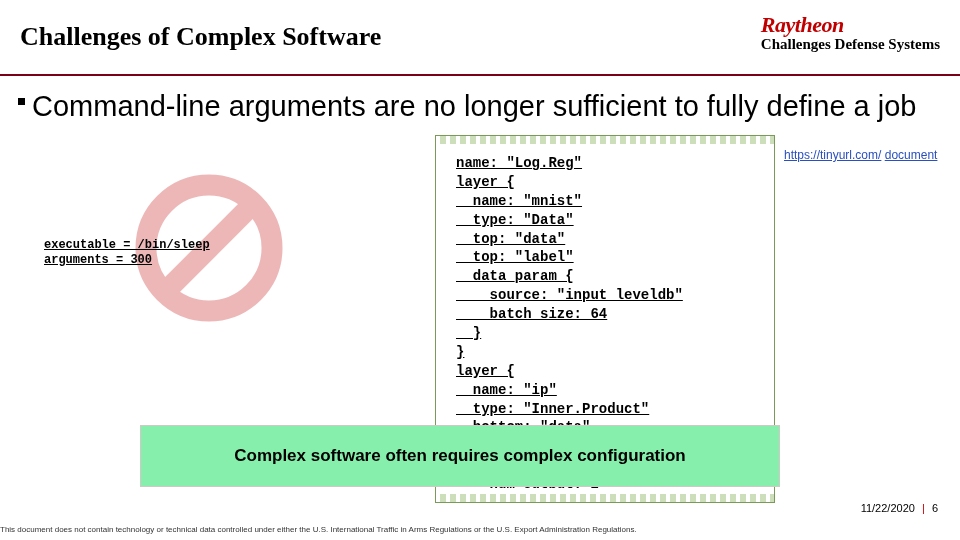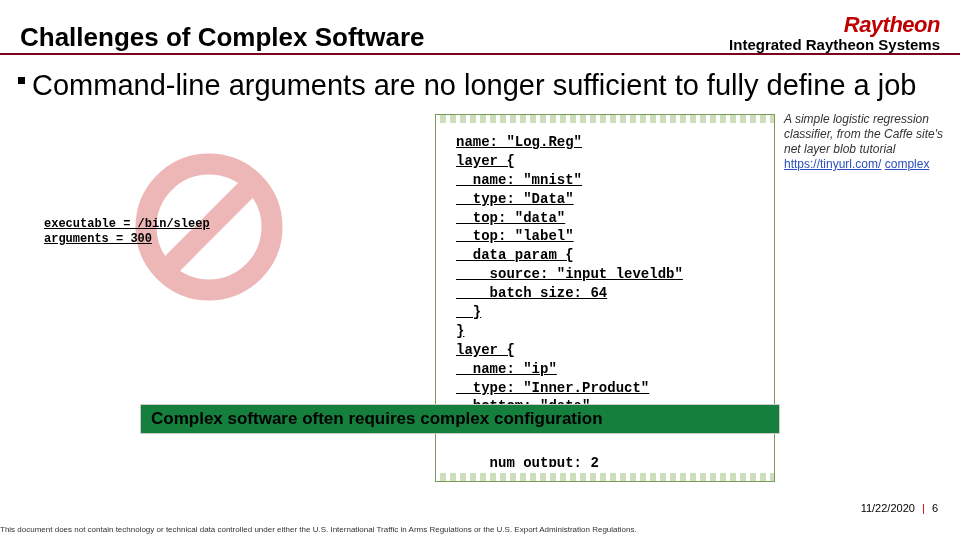--- a/index.html
+++ b/index.html
@@ -6,32 +6,33 @@
   body {
     width: 960px;
     height: 540px;
     font-family: Arial, Helvetica, sans-serif;
     background: #fff;
     position: relative;
     overflow: hidden;
   }
   .header {
     position: relative;
-    padding: 22px 20px 0 20px;
+    padding: 22px 20px 22px 20px;
+    font-family: Liberation Serif, serif;
   }
   .slide-title {
     font-size: 26px;
     font-weight: bold;
     color: #000;
   }
   .logo-block {
     position: absolute;
     right: 20px;
     top: 12px;
-    text-align: right;
+    text-align: left;
   }
   .logo-main {
     font-size: 22px;
     font-weight: bold;
     font-style: italic;
     color: #c00000;
     letter-spacing: -0.5px;
   }
   .logo-sub {
     font-size: 15px;
@@ -141,26 +142,27 @@
     color: #2a4fbf;
     text-decoration: underline;
     font-style: normal;
     word-break: break-all;
   }
   .callout {
     position: absolute;
     left: 140px;
     top: 302px;
     width: 640px;
-    background: #15803d;
+    background: #86efac;
     border: 1px solid #cfc9c5;
-    padding: 4px 10px;
+    padding: 20px 10px;
     font-size: 17px;
     font-weight: bold;
     color: #000;
+    text-align: center;
   }
   .footer {
     position: absolute;
     bottom: 6px;
     left: 0; right: 0;
     font-size: 8px;
     color: #333;
   }
   .page-meta {
     position: absolute;
@@ -172,21 +174,21 @@
   .page-meta .sep { color: #c00000; padding: 0 4px; }
   .underline { text-decoration: underline; }
 </style>
 </head>
 <body>
 
 <div class="header">
   <div class="slide-title">Challenges of Complex Software</div>
   <div class="logo-block">
     <div class="logo-main">Raytheon</div>
-    <div class="logo-sub">Integrated Raytheon Systems</div>
+    <div class="logo-sub">Challenges Defense Systems</div>
   </div>
 </div>
 <hr class="rule">
 
 <div class="bullet">Command-line arguments are no longer sufficient to fully define a job</div>
 
 <div class="content">
 
   <div class="left-panel">
     <div class="no-icon">
@@ -218,24 +220,23 @@
   bottom: "data"
   top: "ip"
 
     num_output: 2
   }
 }</div>
     <div class="paper-edge bottom"></div>
   </div>
 
   <div class="annotation">
-    <span>A simple logistic regression classifier, from the Caffe site's net layer blob tutorial</span>
     <br>
     <a href="#">https://tinyurl.com/</a>
-    <a href="#">complex</a>
+    <a href="#">document</a>
   </div>
 
   <div class="callout">Complex software often requires complex configuration</div>
 
 </div>
 
 <div class="page-meta">
   <span>11/22/2020</span>
   <span class="sep">|</span>
   <span>6</span>

